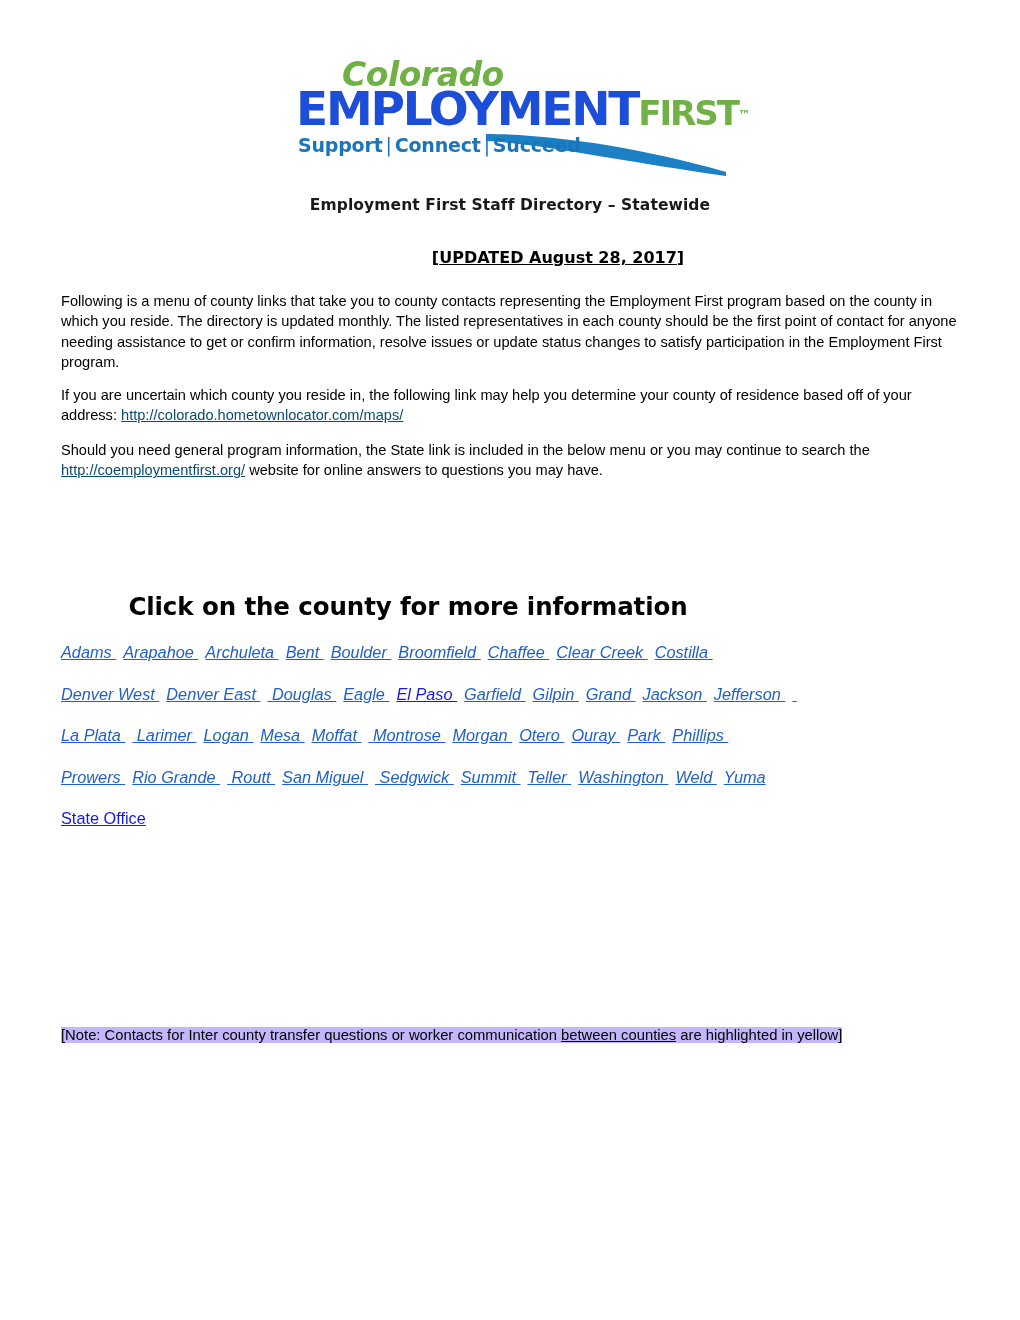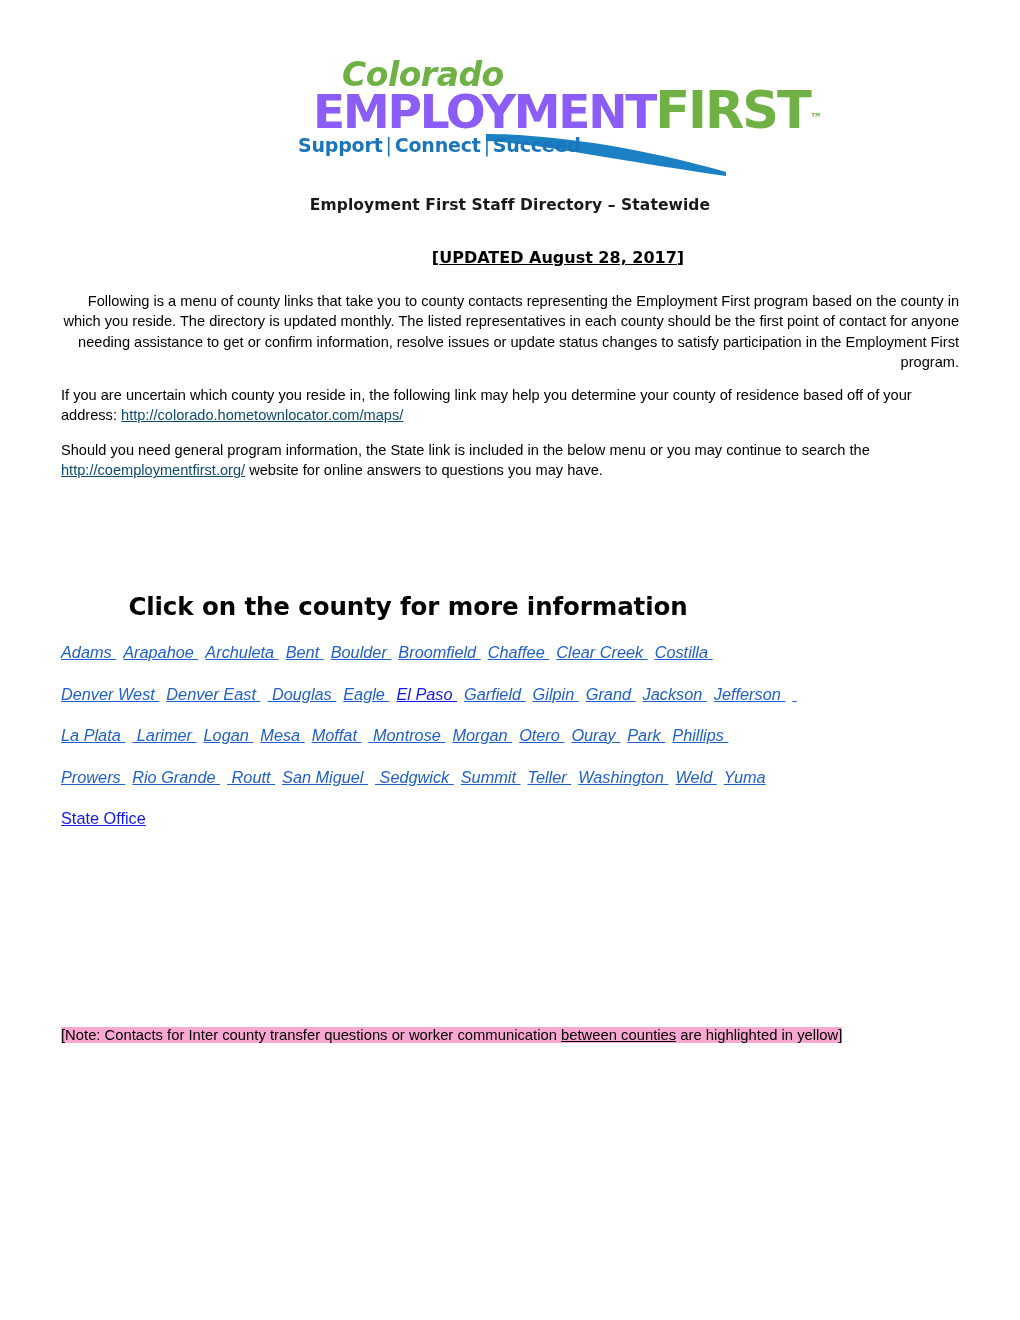--- a/index.html
+++ b/index.html
@@ -49,27 +49,26 @@
     left: 0px;
     top: 27px;
     line-height: 1;
     white-space: nowrap;
   }
   .logo-emp {
     font-family: "DejaVu Sans", sans-serif;
     font-weight: bold;
     font-size: 47px;
     letter-spacing: -2.2px;
-    color: #8b5cf6;
-    margin-left: 17px;
+    color: #1d4ed8;
   }
   .logo-first {
     font-family: "DejaVu Sans", sans-serif;
     font-weight: bold;
-    font-size: 51px;
+    font-size: 34px;
     letter-spacing: -2px;
     color: #6fb144;
   }
   .logo-tm {
     font-family: "DejaVu Sans", sans-serif;
     font-size: 12px;
     font-weight: bold;
     color: #6fb144;
     vertical-align: super;
   }
@@ -124,21 +123,21 @@
   
   .para {
     position: absolute;
     left: 61px;
     width: 898px;
     font-family: "Liberation Sans", sans-serif;
     font-size: 14.6px;
     line-height: 20.4px;
     color: #000000;
   }
-  #para-intro  { top: 291px; text-align: right; }
+  #para-intro  { top: 291px; }
   #para-county { top: 385px; }
   #para-state  { top: 440px; }
 
   .link {
     color: #0c4a6e;
   }
 
   
   .click-heading {
     position: absolute;
@@ -192,21 +191,21 @@
     position: absolute;
     left: 61px;
     top: 1021px;
     width: 890px;
     font-family: "Liberation Sans", sans-serif;
     font-size: 14.8px;
     line-height: 28px;
     color: #000000;
   }
   .note .hl {
-    background: #f9a8d4;
+    background: #c4b5fd;
     box-decoration-break: clone;
     -webkit-box-decoration-break: clone;
   }
   .note .u { text-decoration: underline; }
 </style>
 </head>
 <body>
 
 <div class="page">
 

